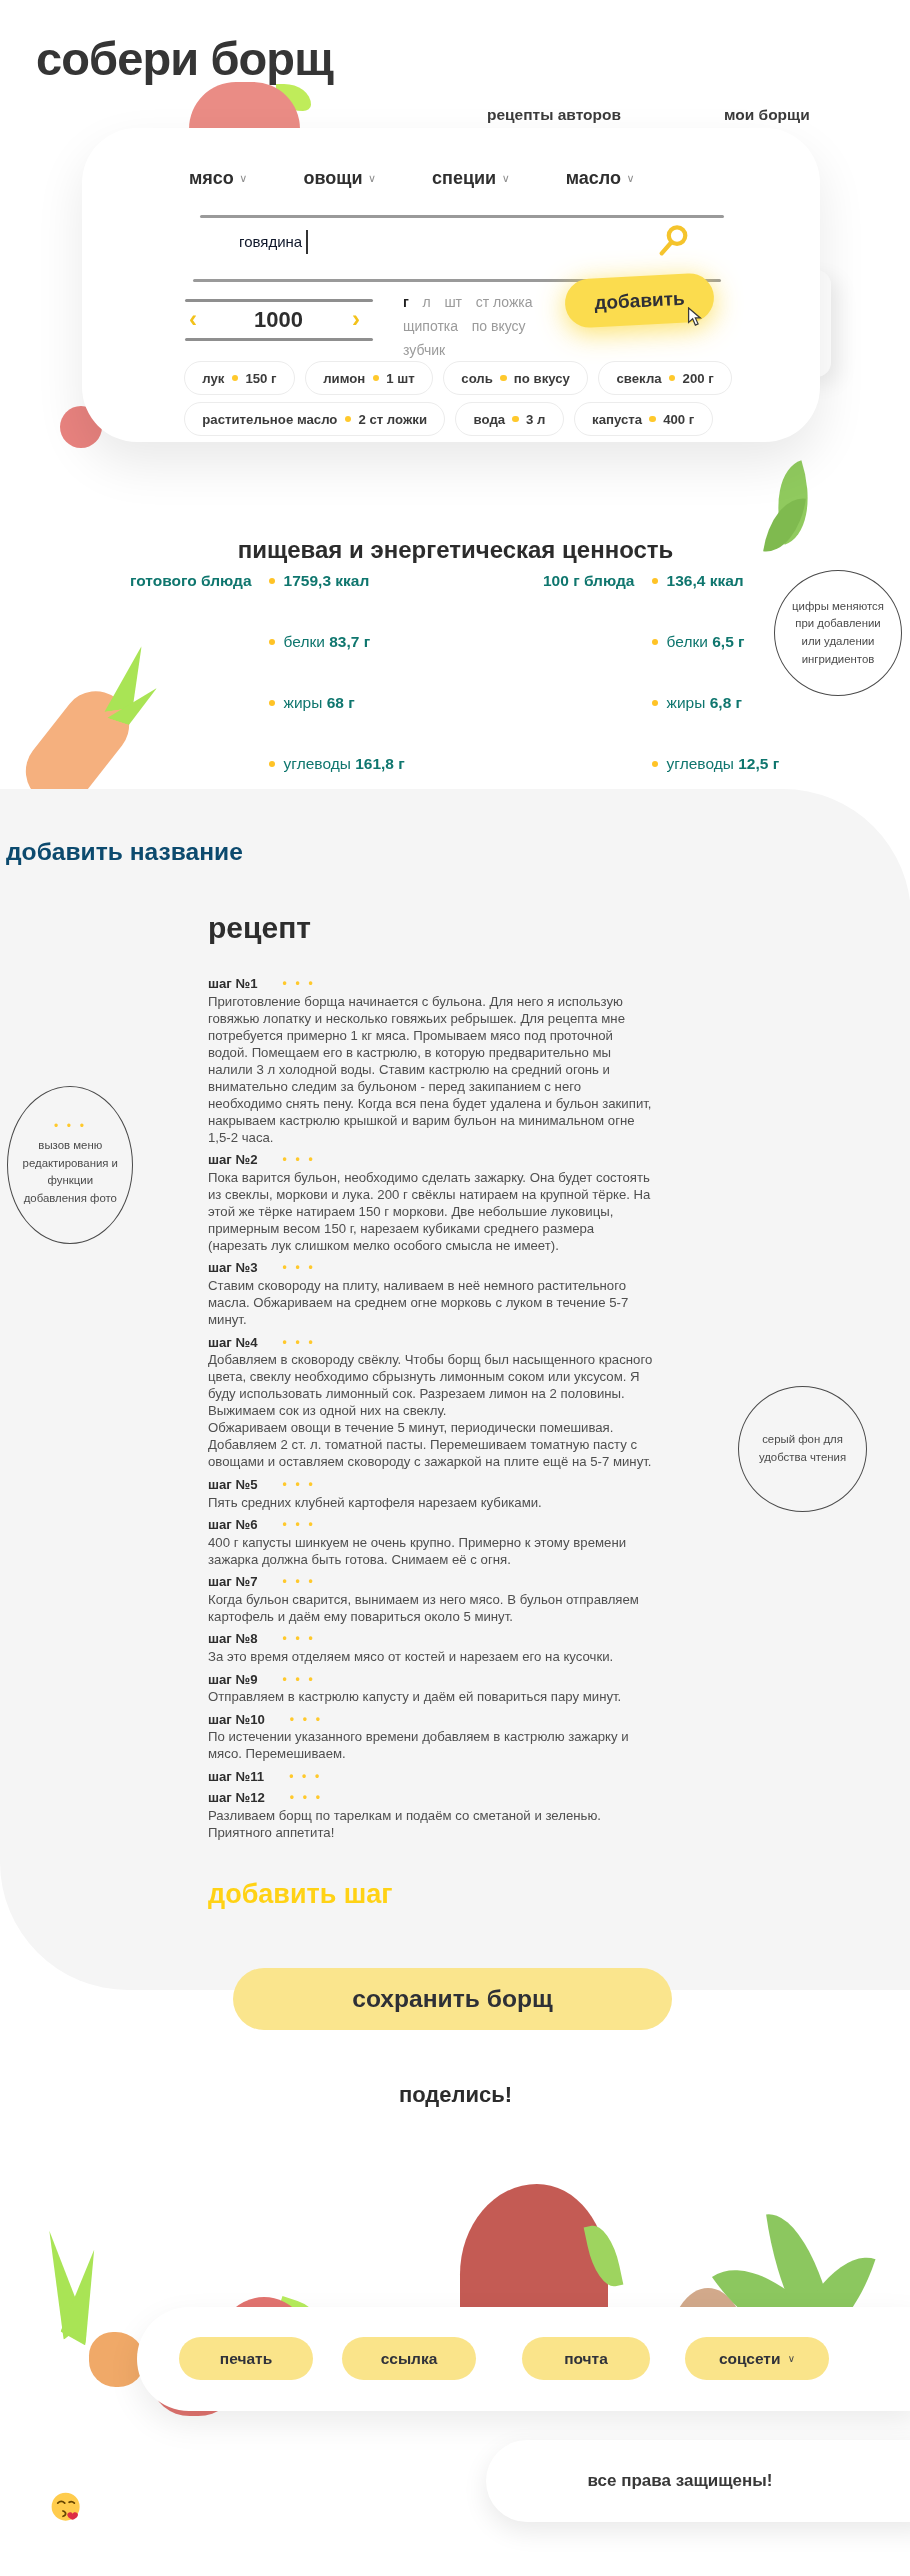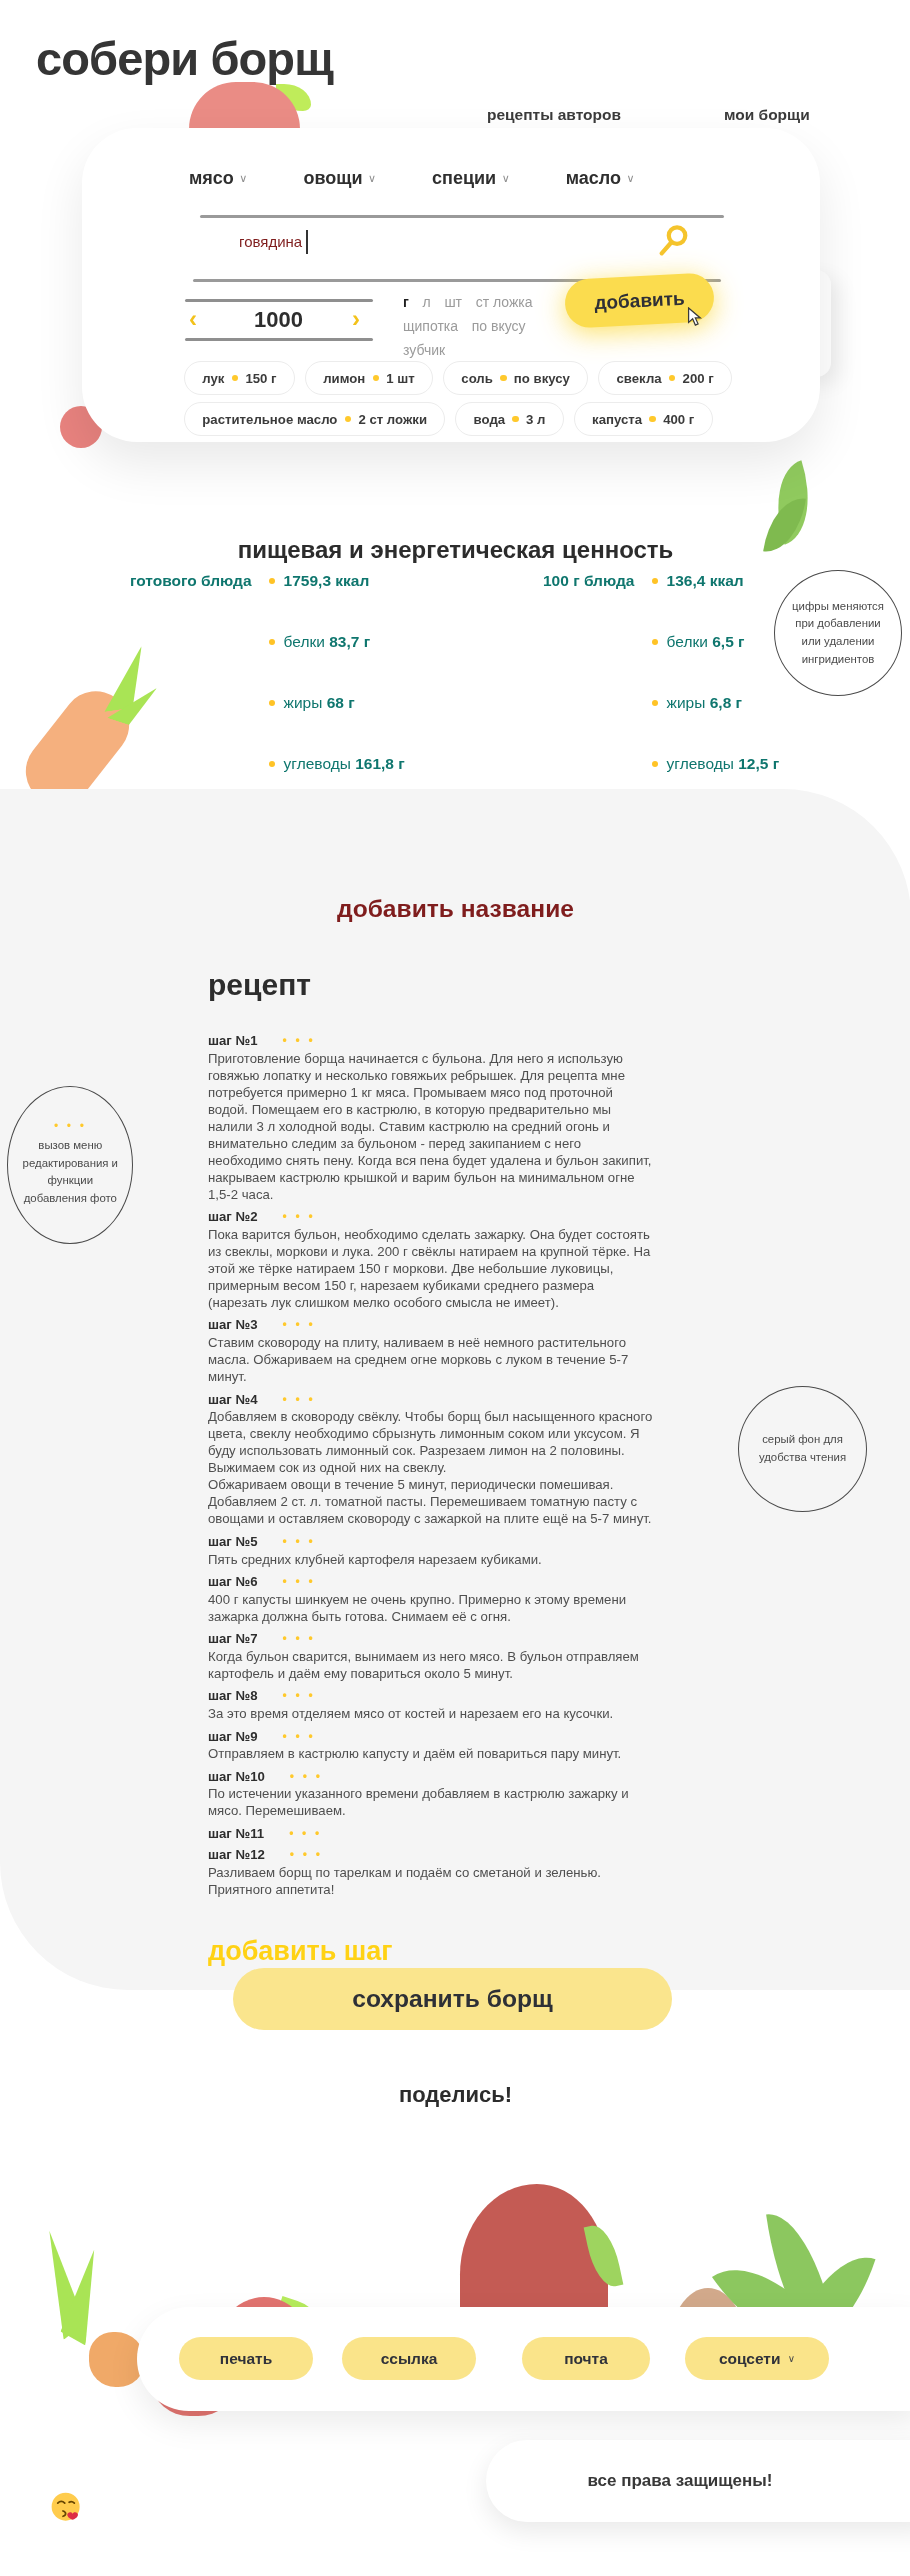--- a/index.html
+++ b/index.html
@@ -26,21 +26,21 @@
         box-shadow:0 22px 50px rgba(0,0,0,.09);z-index:3;}
   .reset-tab{left:789px;top:270px;width:42px;height:107px;background:#fff;border-radius:0 14.6px 14.6px 0;
         box-shadow:9px 7.3px 20px rgba(0,0,0,.07);z-index:2;display:flex;align-items:center;justify-content:center;cursor:pointer;}
   .reset-tab span{writing-mode:vertical-rl;transform:rotate(180deg);font-size:12.8px;color:#b7b7b7;letter-spacing:0.5px;}
   .tabs{left:107px;top:40px;display:flex;gap:56px;}
   .tab{font-size:18px;font-weight:800;color:#2f2f2f;cursor:pointer;white-space:nowrap;}
   .tab .chev{font-size:11px;color:#8e8e8e;font-weight:400;margin-left:5.5px;vertical-align:1.8px;}
   .hr1{left:118px;top:87px;width:524px;height:2.7px;background:#9a9a9a;border-radius:1.8px;}
   .hr2{left:111px;top:151px;width:528px;height:2.7px;background:#9a9a9a;border-radius:1.8px;}
   .search-input{left:157px;top:100px;width:346px;height:27px;border:none;outline:none;background:transparent;
-        font-family:"Liberation Sans",sans-serif;font-size:15px;color:#7f1d1d;padding:0;}
+        font-family:"Liberation Sans",sans-serif;font-size:15px;color:#0f172a;padding:0;}
   .caret{left:224px;top:102px;width:1.8px;height:24px;background:#333;}
   .search-icon{left:576px;top:97px;width:31px;height:33px;cursor:pointer;}
   .step-line1{left:103px;top:171px;width:188px;height:2.7px;background:#8f8f8f;border-radius:1.8px;}
   .step-line2{left:103px;top:210px;width:188px;height:2.7px;background:#8f8f8f;border-radius:1.8px;}
   .step-left,.step-right{top:177px;font-size:24px;font-weight:700;color:#F3C21B;cursor:pointer;line-height:27px;}
   .step-left{left:107px;} .step-right{left:270px;}
   .step-value{left:130px;top:179px;width:133px;text-align:center;font-size:22px;font-weight:800;color:#2e2e2e;}
   .units{left:321px;top:162px;font-size:14px;color:#9b9b9b;line-height:24px;}
   .units .row{display:flex;gap:13.7px;}
   .unit{cursor:pointer;}
@@ -61,21 +61,21 @@
   .nutri-col .lbl{font-weight:800;white-space:nowrap;}
   .nutri-col .b{width:6.4px;height:6.4px;border-radius:50%;background:#FFC326;margin-top:5.5px;}
   .nutri-col .val{font-weight:800;white-space:nowrap;}
   .nutri-col .nm{font-weight:400;}
   .note-circle{border:0.9px solid #4a4a4a;border-radius:50%;display:flex;align-items:center;justify-content:center;
         text-align:center;font-size:11.4px;color:#4a4a4a;line-height:1.55;background:transparent;}
   .note-nutri{left:774px;top:570px;width:128px;height:126px;padding:0 11px;box-sizing:border-box;}
 
   
   .recipe-bg{left:0;top:789px;width:911px;height:1201px;background:#F5F5F5;border-radius:0 128px 0 128px;z-index:1;overflow:hidden;}
-  .add-title{margin:105px auto 0;display:block;text-align:center;font-size:24.6px;font-weight:800;color:#7f1d1d;background:none;border:none;cursor:pointer;font-family:"Liberation Sans",sans-serif;width:100%;}
+  .add-title{margin:48px auto 0;display:block;text-align:left;font-size:24.6px;font-weight:800;color:#0c4a6e;background:none;border:none;cursor:pointer;font-family:"Liberation Sans",sans-serif;width:100%;}
   .recipe-h{margin:44px 0 0 208px;font-size:30px;font-weight:800;color:#2d2d2d;}
   .steps{margin:31px 0 0 208px;width:448px;}
   .step-title{display:flex;align-items:center;gap:25px;margin:6.4px 0 1.8px;font-size:13.2px;font-weight:800;color:#2e2e2e;}
   .dots{color:#FFC92C;font-size:12px;letter-spacing:2.7px;cursor:pointer;line-height:9px;}
   .dots::before{content:"• • •";}
   .step-body{font-size:13.2px;line-height:17px;color:#4f4f4f;white-space:pre-line;}
   .add-step{margin:38px 0 0 208px;display:block;text-align:left;font-size:27px;font-weight:800;color:#FFD215;background:none;border:none;cursor:pointer;font-family:"Liberation Sans",sans-serif;padding:0;}
   .note-edit{left:7.3px;top:1086px;width:126px;height:158px;flex-direction:column;gap:5.5px;z-index:2;padding:0 9px;box-sizing:border-box;}
   .note-gray{left:738px;top:1386px;width:129px;height:126px;padding:0 9px;box-sizing:border-box;z-index:2;}
 

